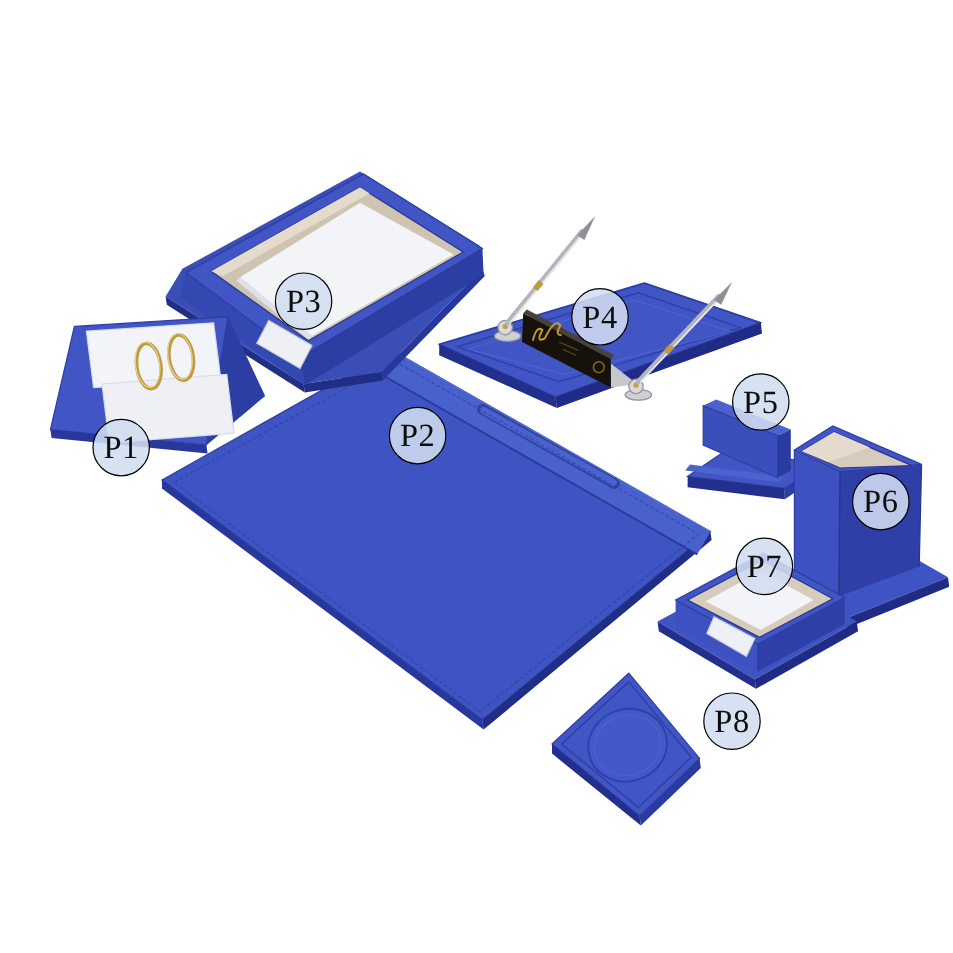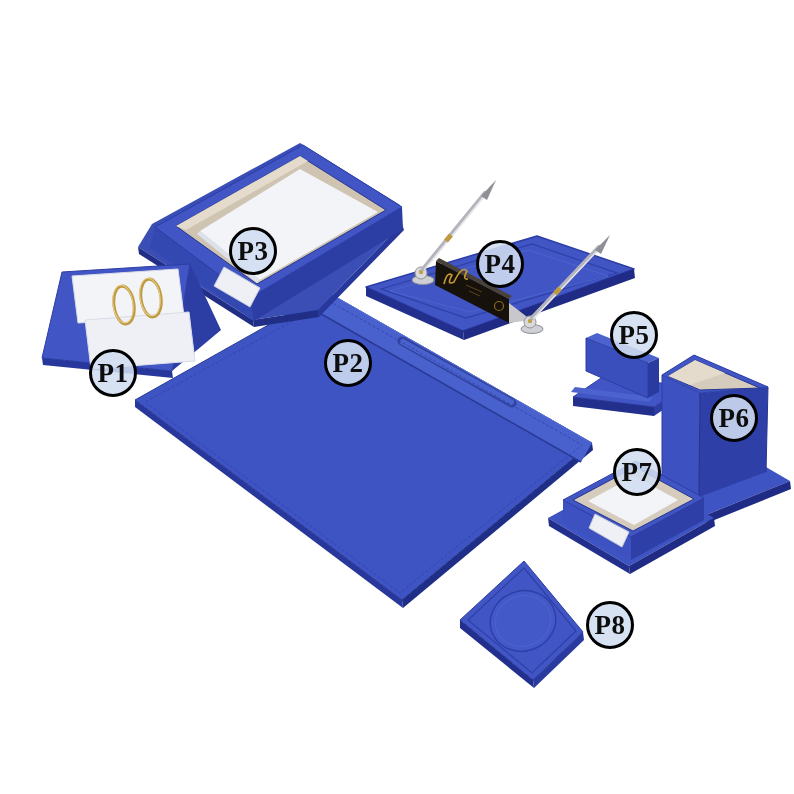--- a/index.html
+++ b/index.html
@@ -8,26 +8,26 @@
     width:794px;height:794px;
     background:#ffffff;
     overflow:hidden;
     font-family:"Liberation Serif", serif;
   }
   .stage svg{position:absolute;left:0;top:0;}
   .plabel{
     position:absolute;
     width:48px;height:48px;
     border-radius:50%;
-    border:3px solid #000000;
+    border:1px solid #000000;
     background:rgba(208,221,240,0.88);
     box-sizing:border-box;
     display:flex;align-items:center;justify-content:center;
     font-family:"Liberation Serif", serif;
-    font-weight:700;
+    font-weight:400;
     font-size:27px;
     color:#0d0d0d;
     letter-spacing:0.5px;
     z-index:5;
   }
 </style>
 </head>
 <body>
 
 <div class="stage">
@@ -146,22 +146,22 @@
     <g>
       <polygon points="524,561 583,632 533,680 460,620" fill="#4156c4" stroke="#2c3da6" stroke-width="1"></polygon>
       <polygon points="460,620 533,680 534,688 460,628" fill="#232f8d"></polygon>
       <polygon points="533,680 583,632 584,640 534,688" fill="#2a3ba0"></polygon>
       <polygon points="524,568 576,631 532,673 468,620" fill="none" stroke="#2e3fa8" stroke-width="1.2"></polygon>
       <ellipse cx="523" cy="621" rx="33" ry="30" fill="#4459c8" stroke="#2e3fa8" stroke-width="1.5" transform="rotate(-18 523 621)"></ellipse>
       <ellipse cx="523" cy="621" rx="28" ry="25" fill="none" stroke="#4c63ce" stroke-width="1" transform="rotate(-18 523 621)"></ellipse>
     </g>
   </svg>
 
-  <div class="plabel" style="left:89px;  top:349px;">P1</div>
+  <div class="plabel" style="left:77px;  top:349px;">P1</div>
   <div class="plabel" style="left:324px; top:339px;">P2</div>
   <div class="plabel" style="left:229px; top:227px;">P3</div>
   <div class="plabel" style="left:476px; top:240px;">P4</div>
   <div class="plabel" style="left:610px; top:311px;">P5</div>
   <div class="plabel" style="left:710px; top:394px;">P6</div>
   <div class="plabel" style="left:613px; top:448px;">P7</div>
-  <div class="plabel" style="left:586px; top:601px;">P8</div>
+  <div class="plabel" style="left:586px; top:577px;">P8</div>
 
 </div>
 
 </body></html>

